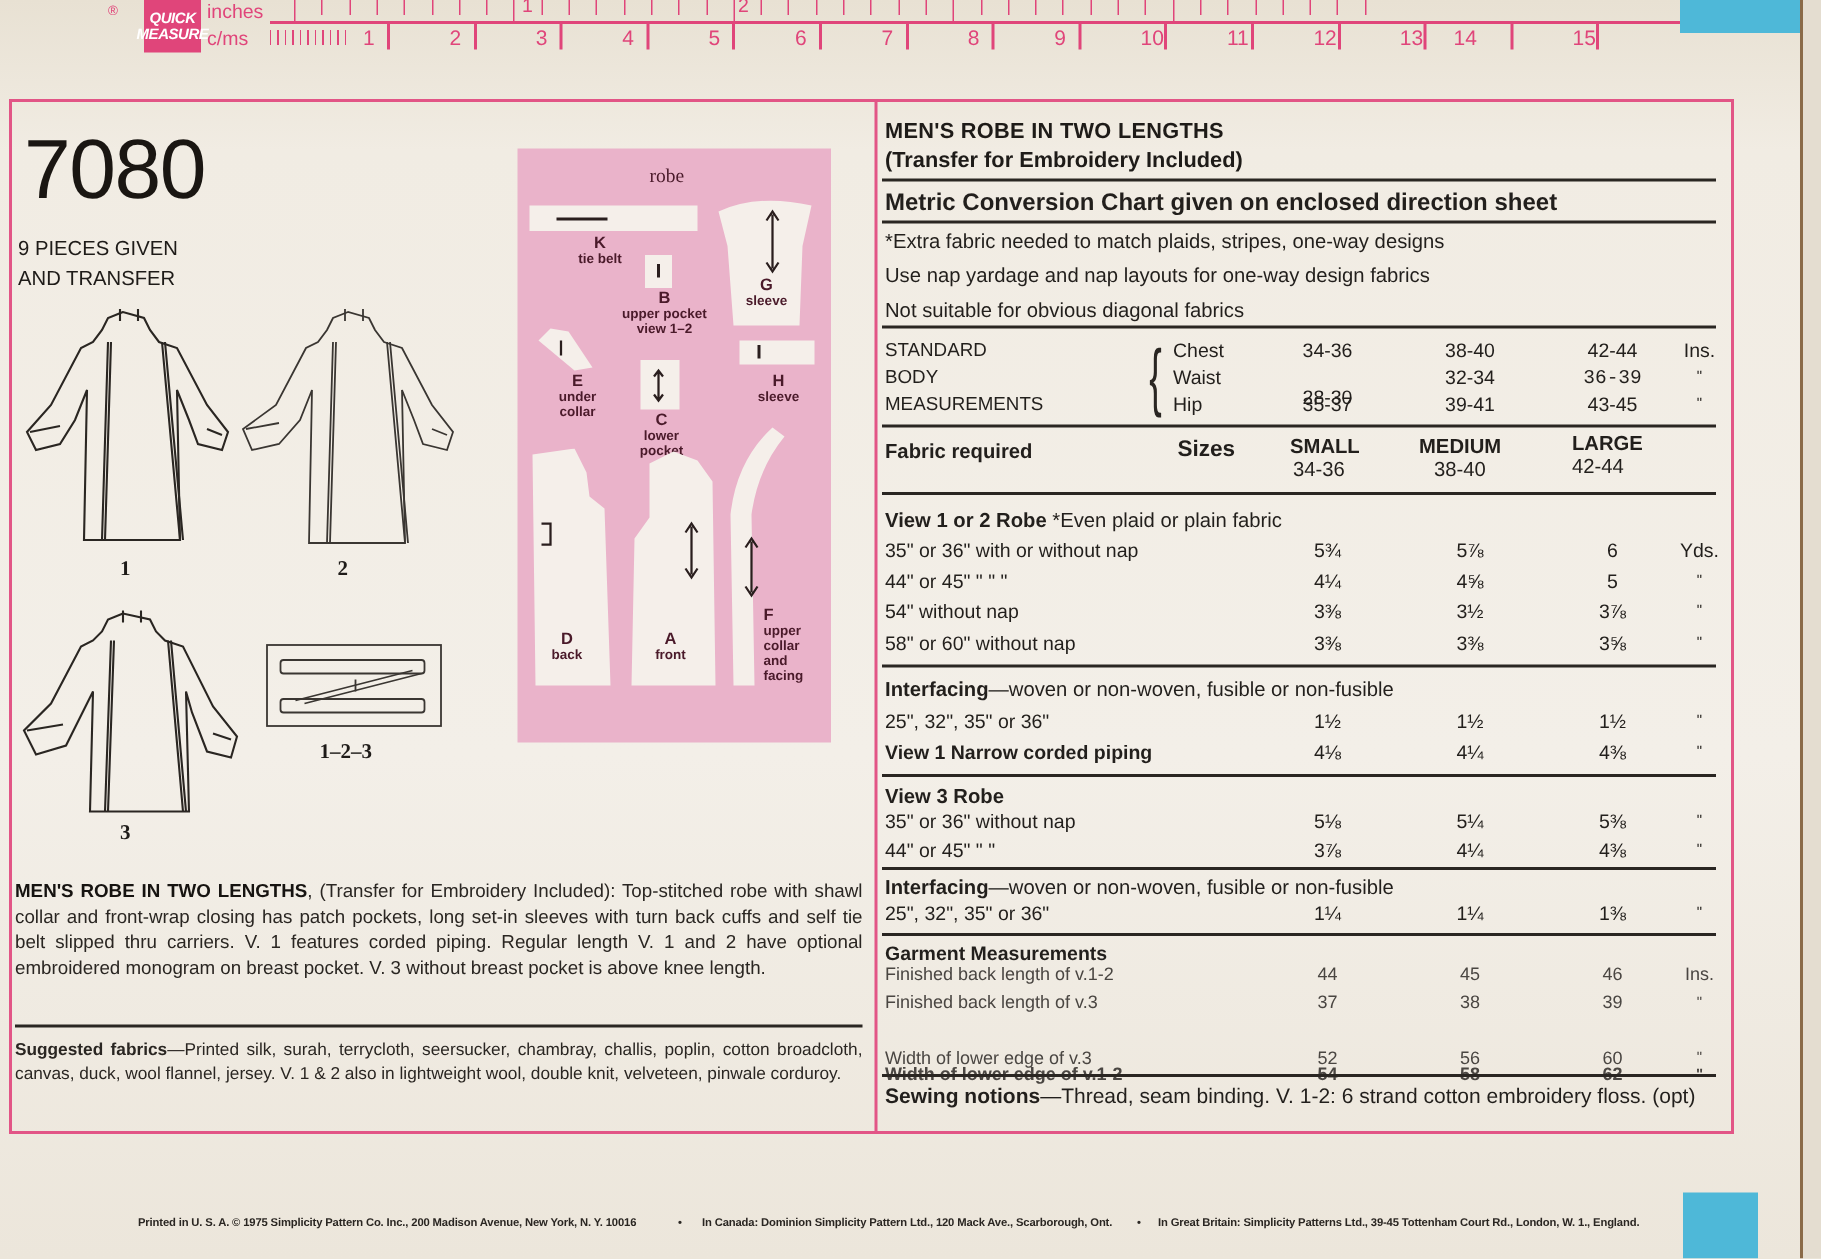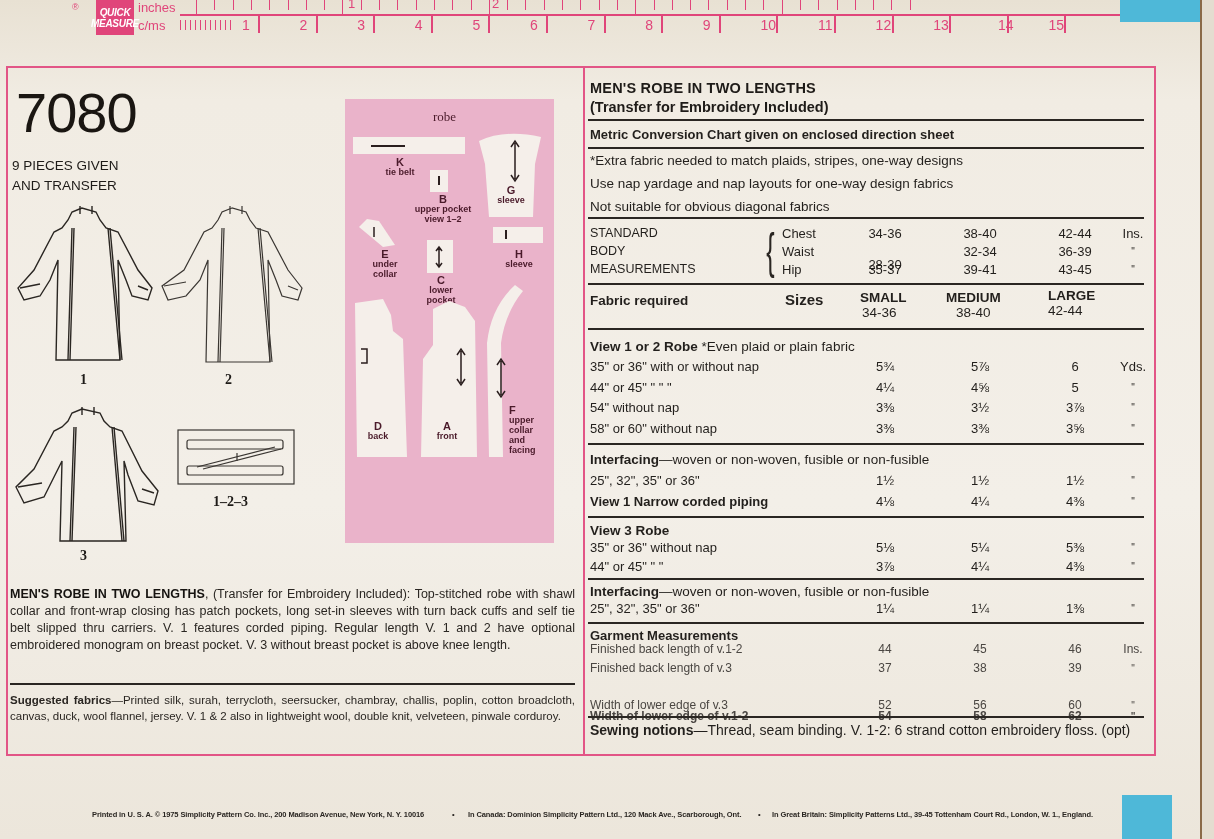--- a/index.html
+++ b/index.html
@@ -45,21 +45,21 @@
   .divider-v { position: absolute; left: 583px; top: 66px; width: 2px; height: 690px; background: #e25586; }
 
   
   .pattern-number { position: absolute; left: 16px; top: 80px; font-size: 56px; letter-spacing: -1px; color: #1a1612; }
   .pieces { position: absolute; left: 12px; top: 156px; font-size: 13.5px; line-height: 20px; color: #1e1b18; }
 
   .figure { position: absolute; }
   .figure-label { position: absolute; font-family: "Liberation Serif", serif; font-weight: bold; font-size: 14px; }
 
   .pink-panel {
-    position: absolute; left: 345px; top: 99px; width: 209px; height: 444px; background: #eab3ca;
+    position: absolute; left: 345px; top: 99px; width: 209px; height: 396px; background: #eab3ca;
   }
   .piece { position: absolute; background: #f5efea; }
   .piece-label {
     position: absolute; font-size: 9px; line-height: 10px; color: #4a1a2a; text-align: center; font-weight: bold;
   }
   .piece-letter { font-size: 11px; }
   .grain { position: absolute; background: #2a1e1e; }
 
   .desc { position: absolute; left: 10px; top: 586px; width: 565px; font-size: 12.5px; line-height: 17px; text-align: justify; color: #2a2622; }
   .desc b { font-weight: bold; color: #161310; }
@@ -125,21 +125,21 @@
       <span class="ruler-cm-label" style="left: 606.8px;">9</span>
       <div class="ruler-cm-tick" style="left: 680.4px;"></div>
       <span class="ruler-cm-label" style="left: 664.4px;">10</span>
       <div class="ruler-cm-tick" style="left: 738px;"></div>
       <span class="ruler-cm-label" style="left: 722px;">11</span>
       <div class="ruler-cm-tick" style="left: 795.6px;"></div>
       <span class="ruler-cm-label" style="left: 779.6px;">12</span>
       <div class="ruler-cm-tick" style="left: 853.2px;"></div>
       <span class="ruler-cm-label" style="left: 837.2px;">13</span>
       <div class="ruler-cm-tick" style="left: 910.8px;"></div>
-      <span class="ruler-cm-label" style="left: 902px;">14</span>
+      <span class="ruler-cm-label" style="left: 873px;">14</span>
       <div class="ruler-cm-tick" style="left: 968.4px;"></div>
       <span class="ruler-cm-label" style="left: 952.4px;">15</span>
       <div class="ruler-inch-tick" style="left: 100px; height: 14px;"></div>
       <div class="ruler-inch-tick" style="left: 118.3px; height: 10px;"></div>
       <div class="ruler-inch-tick" style="left: 136.6px; height: 10px;"></div>
       <div class="ruler-inch-tick" style="left: 154.9px; height: 10px;"></div>
       <div class="ruler-inch-tick" style="left: 173.2px; height: 10px;"></div>
       <div class="ruler-inch-tick" style="left: 191.5px; height: 10px;"></div>
       <div class="ruler-inch-tick" style="left: 209.8px; height: 10px;"></div>
       <div class="ruler-inch-tick" style="left: 228.1px; height: 10px;"></div>
@@ -313,21 +313,21 @@
   <b>MEN'S ROBE IN TWO LENGTHS</b><span>, (Transfer for Embroidery Included): Top-stitched robe with shawl collar and front-wrap closing has patch pockets, long set-in sleeves with turn back cuffs and self tie belt slipped thru carriers. V. 1 features corded piping. Regular length V. 1 and 2 have optional embroidered monogram on breast pocket. V. 3 without breast pocket is above knee length.</span>
 </div>
 <div class="rule-left"></div>
 <div class="fabrics">
   <b>Suggested fabrics</b><span>—Printed silk, surah, terrycloth, seersucker, chambray, challis, poplin, cotton broadcloth, canvas, duck, wool flannel, jersey. V. 1 &amp; 2 also in lightweight wool, double knit, velveteen, pinwale corduroy.</span>
 </div>
 
 <div class="rc title1">MEN'S ROBE IN TWO LENGTHS</div>
 <div class="rc title2">(Transfer for Embroidery Included)</div>
 <div class="hr" style="top:119px;"></div>
-<div class="line-text bold" style="top:127px; font-size:13px;">Metric Conversion Chart given on enclosed direction sheet</div>
+<div class="line-text bold" style="top:127px; font-size:16px;">Metric Conversion Chart given on enclosed direction sheet</div>
 <div class="hr" style="top:147px;"></div>
 <div class="line-text" style="top:153px;">*Extra fabric needed to match plaids, stripes, one-way designs</div>
 <div class="line-text" style="top:176px;">Use nap yardage and nap layouts for one-way design fabrics</div>
 <div class="line-text" style="top:199px;">Not suitable for obvious diagonal fabrics</div>
 <div class="hr" style="top:217px;"></div>
 
 <div>
   <div class="line-text" style="top:226px; font-size:12.5px;">STANDARD</div>
   <div class="line-text" style="top:244px; font-size:12.5px;">BODY</div>
   <div class="line-text" style="top:262px; font-size:12.5px;">MEASUREMENTS</div>
@@ -337,21 +337,21 @@
         <span class="c-label">Chest</span>
         <span class="c-s" style="margin-left: -192px;">34-36</span>
         <span class="c-m" style="margin-left: -192px;">38-40</span>
         <span class="c-l" style="margin-left: -192px;">42-44</span>
         <span class="c-u" style="margin-left: -192px;">Ins.</span>
       </div>
       <div class="row" style="top: 244px; left: 782px;">
         <span class="c-label">Waist</span>
         <span class="c-s" style="margin-left: -192px; margin-top: 13px;">28-30</span>
         <span class="c-m" style="margin-left: -192px;">32-34</span>
-        <span class="c-l" style="margin-left: -192px;">36-39</span>
+        <span class="c-l" style="margin-left: -192px; font-family: Liberation Mono, monospace;">36-39</span>
         <span class="c-u" style="font-size: 10px; top: 2px; margin-left: -192px;">"</span>
       </div>
       <div class="row" style="top: 262px; left: 782px;">
         <span class="c-label">Hip</span>
         <span class="c-s" style="margin-left: -192px;">35-37</span>
         <span class="c-m" style="margin-left: -192px;">39-41</span>
         <span class="c-l" style="margin-left: -192px;">43-45</span>
         <span class="c-u" style="font-size: 10px; top: 2px; margin-left: -192px;">"</span>
       </div>
     </div>

